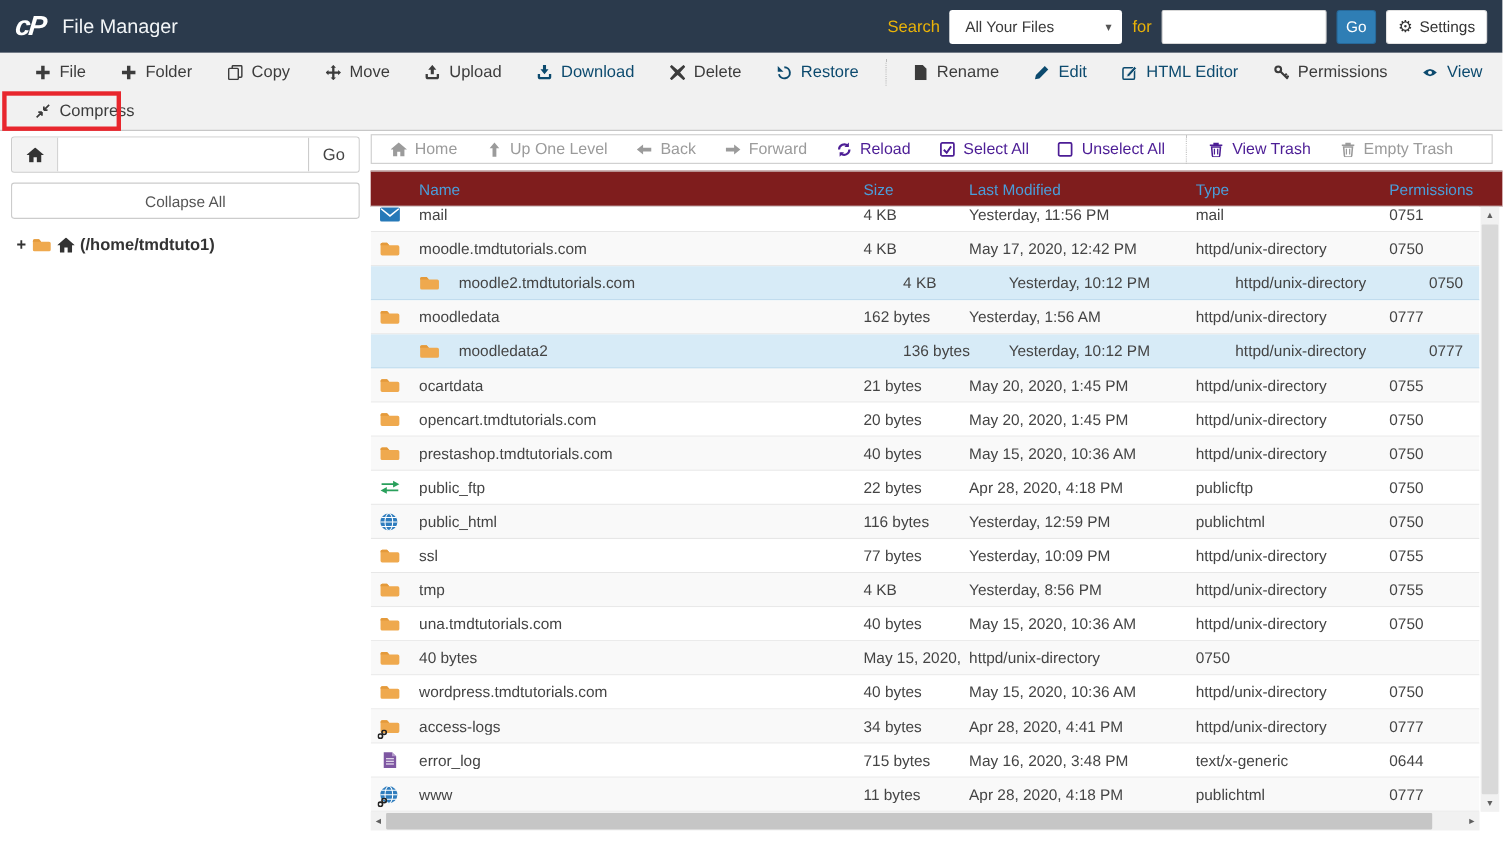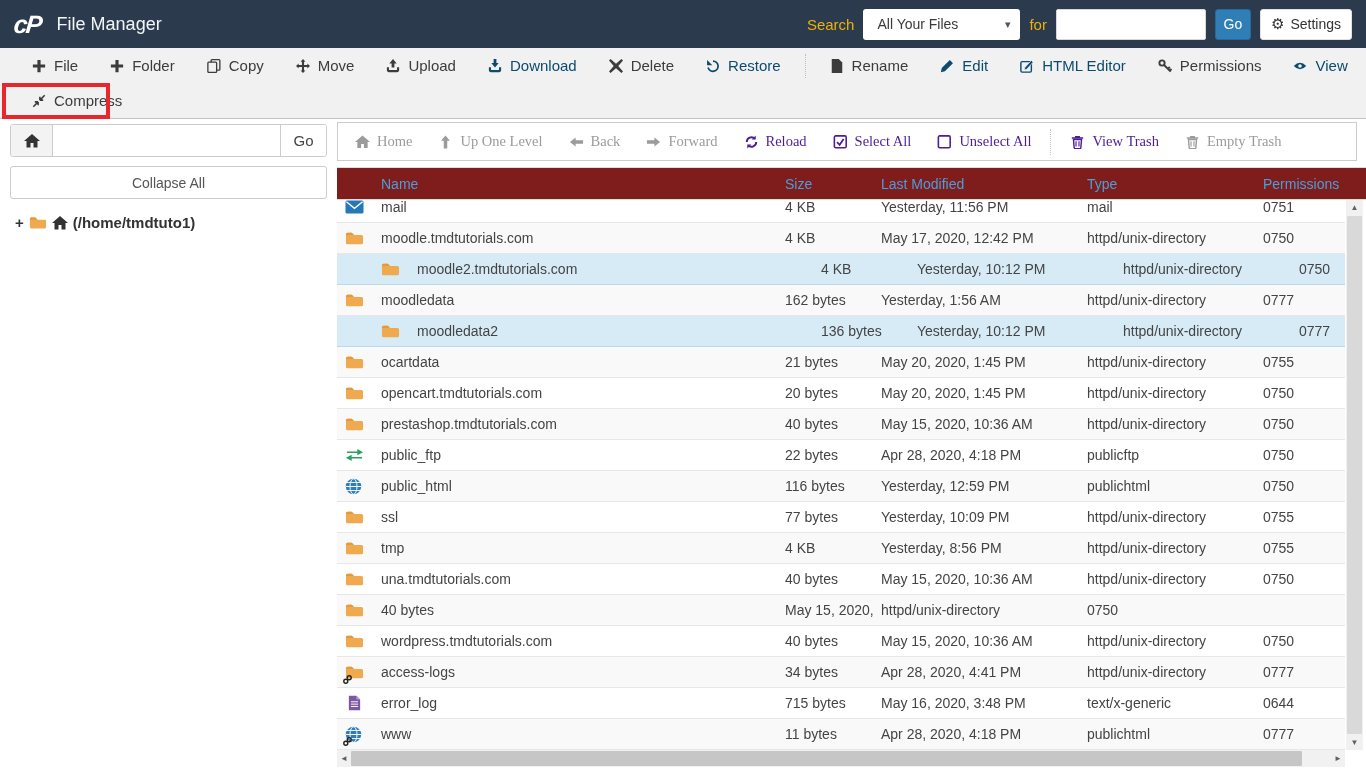--- a/index.html
+++ b/index.html
@@ -46,22 +46,22 @@
   .collapse-btn { margin-top:9px; width:100%; height:33px; background:#fff; border:1px solid #ccc; border-radius:3px;
     font-size:14px; color:#555; cursor:pointer; font-family:inherit; }
   .tree-item { margin-top:15px; display:flex; align-items:center; gap:5px; padding-left:5px;
     font-size:15px; font-weight:bold; color:#333; cursor:pointer; }
   .tree-item .expander { font-weight:bold; font-size:15px; color:#333; }
   .tree-item .ic.fol { width:18px; height:15px; }
   .tree-item .ic.house { width:16px; height:14px; color:#333; }
 
   
   .content { flex:1; padding-top:3px; }
-  .navbar { margin-right:9px; height:39px; border:1px solid #ccc; background:#fff;
-    display:flex; align-items:center; padding:0 4px;font-family:Liberation Serif, serif; }
+  .navbar { margin-right:9px; height:27px; border:1px solid #ccc; background:#fff;
+    display:flex; align-items:center; padding:0 4px; }
   .nav-item { display:flex; align-items:center; gap:7px; padding:0 13px; font-size:14.5px;
     background:transparent; border:none; font-family:inherit; cursor:pointer; white-space:nowrap; }
   .nav-item.muted { color:#9b9b9b; }
   .nav-item.link { color:#4c1d95; }
   .nav-divider { width:0; height:26px; border-left:1px dotted #c4c4c4; margin:0 6px; }
   .nav-item .ic { width:15px; height:14px; }
 
   
   .table { margin-top:6px; }
   .grid { display:grid; grid-template-columns:40px 404px 96px 206px 176px 1fr; align-items:center; }

